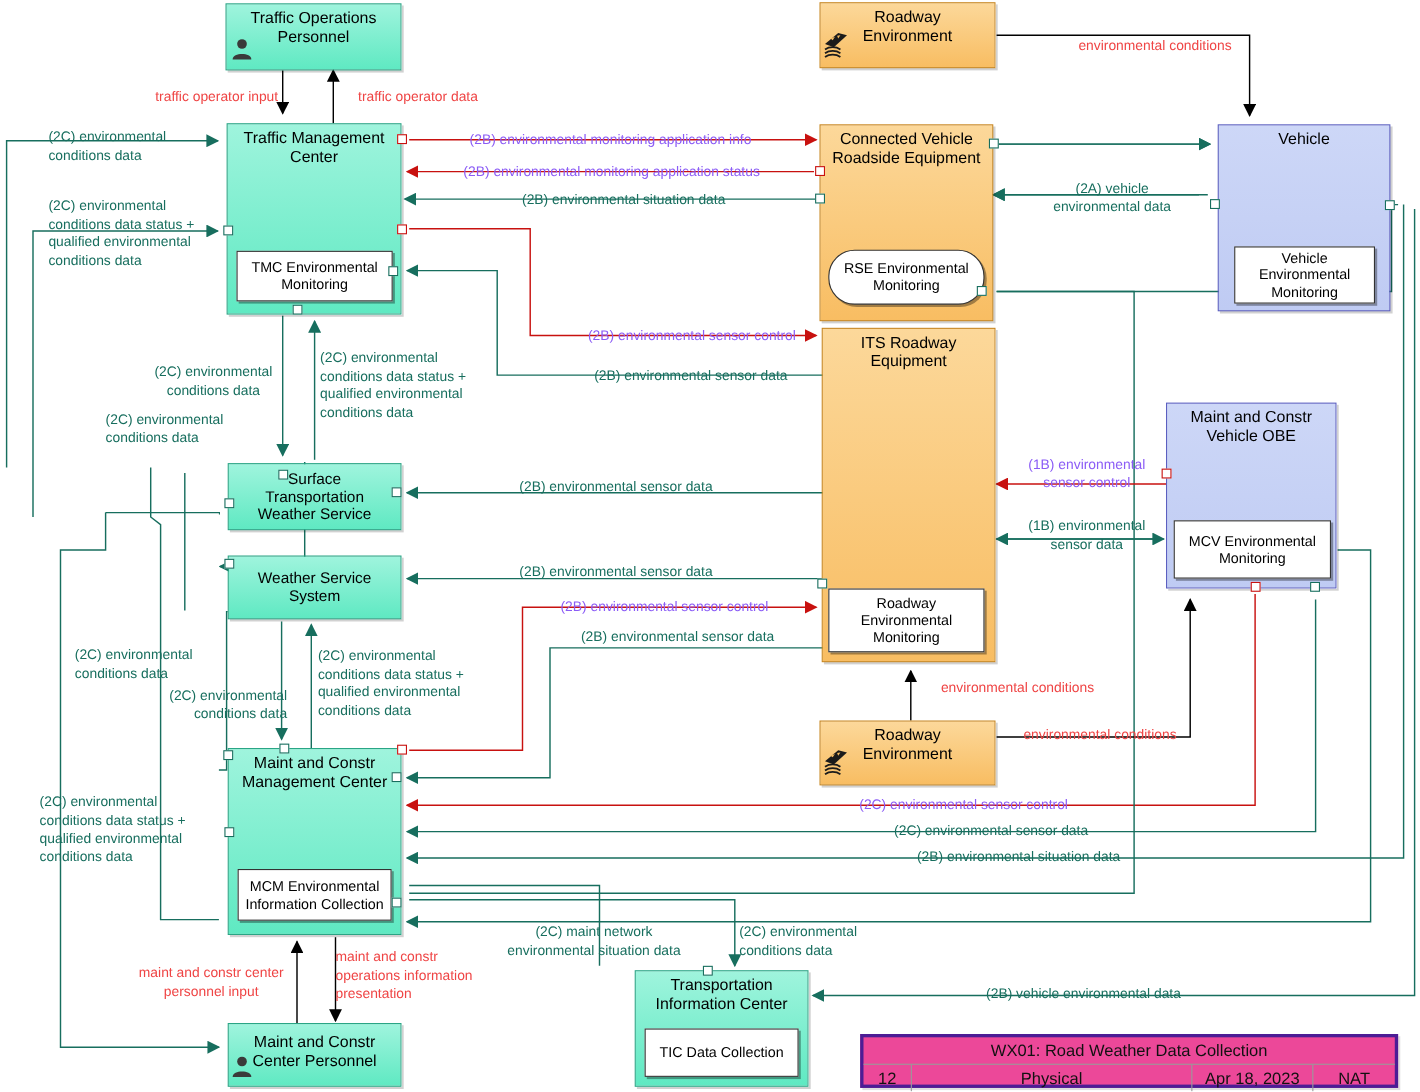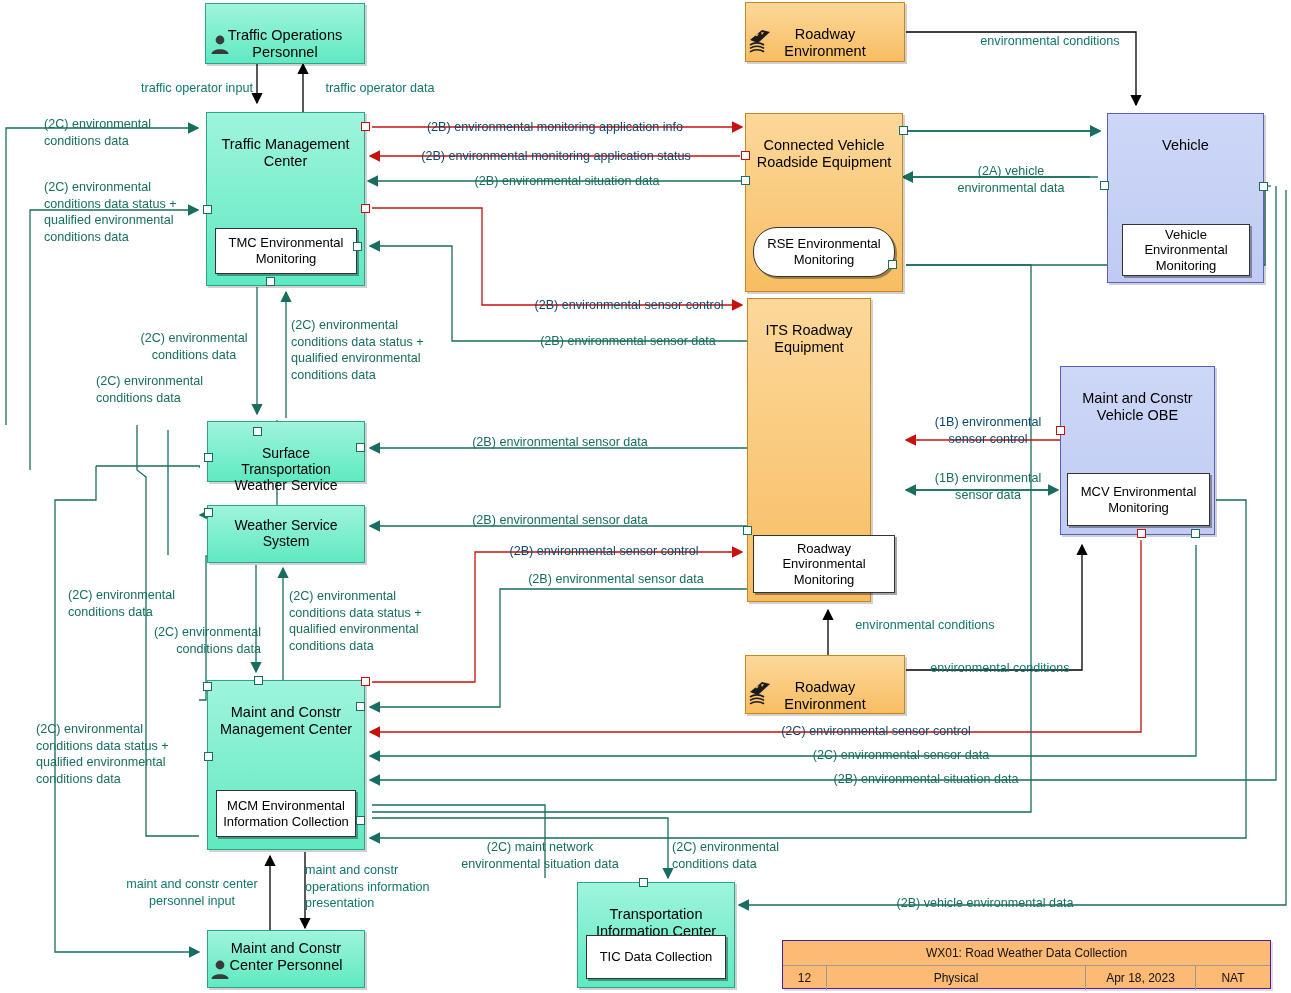--- a/index.html
+++ b/index.html
@@ -3,21 +3,21 @@
 <meta charset="utf-8">
 <style>
   html,body{margin:0;padding:0;background:#ffffff;}
   body{font-family:"Liberation Sans","DejaVu Sans",sans-serif;}
   #canvas{position:relative;width:1291px;height:993px;overflow:hidden;background:#fff;}
   svg#wires{position:absolute;left:0;top:0;width:1291px;height:993px;pointer-events:none;}
 
   .node{position:absolute;box-sizing:border-box;border:1px solid #555;
         display:flex;flex-direction:column;align-items:center;
         text-align:center;line-height:1.15;}
-  .node .title{font-size:14.5px;color:#000;padding-top:23px;width:100%;
+  .node .title{font-size:14.5px;color:#000;padding-top:5px;width:100%;
         white-space:pre-line;}
   .node.small .title{font-size:14px;}
 
   
   .n-green{background:linear-gradient(180deg,#9ff4dd 0%,#5fe9c2 100%);
            border-color:#2aa585;
            box-shadow:2px 2px 0 rgba(0,0,0,.18);}
   
   .n-orange{background:linear-gradient(180deg,#fcd89a 0%,#f8bd62 100%);
             border-color:#c8861f;
@@ -31,34 +31,34 @@
           border:1.5px solid #333;display:flex;align-items:center;
           justify-content:center;text-align:center;font-size:13px;color:#000;
           line-height:1.2;padding:2px 4px;white-space:pre-line;
           box-shadow:2px 2px 0 rgba(0,0,0,.35);}
 
   .person-icon{position:absolute;width:22px;height:22px;}
   .road-icon{position:absolute;width:30px;height:26px;}
 
   .lbl{position:absolute;font-size:12.6px;line-height:1.32;white-space:pre-line;}
   .lbl.green{color:#176e5e;}
-  .lbl.red{color:#0c4a6e;}
-  .lbl.black{color:#0f766e;}
+  .lbl.red{color:#8b5cf6;}
+  .lbl.black{color:#ef4444;}
   .lbl.c{text-align:center;}
   .lbl.r{text-align:right;}
   .lbl.l{text-align:left;}
 
   .port{position:absolute;width:9px;height:9px;background:#fff;box-sizing:border-box;}
   .port.g{border:1.4px solid #176e5e;}
   .port.r{border:1.4px solid #c8110f;}
 
   
   #legend{position:absolute;left:782px;top:940px;width:489px;height:49px;
-          border:1px solid #4c1d95;box-sizing:border-box;background:#fdba74;
-          font-size:12px;color:#111;box-shadow:2px 2px 0 rgba(0,0,0,.12);}
+          border:3px solid #4c1d95;box-sizing:border-box;background:#ec4899;
+          font-size:15px;color:#111;box-shadow:2px 2px 0 rgba(0,0,0,.12);}
   #legend .row1{height:24px;display:flex;align-items:center;justify-content:center;
           border-bottom:1px solid #9a9a9a;}
   #legend .row2{height:24px;display:flex;}
   #legend .row2 .cell{display:flex;align-items:center;justify-content:center;
           border-right:1px solid #9a9a9a;box-sizing:border-box;}
   #legend .row2 .cell:last-child{border-right:none;}
   #legend .c-num{width:44px;}
   #legend .c-view{flex:1;}
   #legend .c-date{width:110px;}
   #legend .c-nat{width:74px;}
@@ -218,21 +218,21 @@
     <path d="M2,23.8 C6,21 12,21 16,23.8" stroke="#1b1b1b" stroke-width="1.6" fill="none"></path>
   </svg>
 
   <div class="node n-orange" style="left:745px;top:113px;width:158px;height:179px;">
     <div class="title">Connected Vehicle
 Roadside Equipment</div>
   </div>
   <div class="subbox" style="left:753px;top:227px;width:142px;height:50px;border-radius:24px;">RSE Environmental
 Monitoring</div>
 
-  <div class="node n-orange" style="left:747px;top:298px;width:124px;height:304px;">
+  <div class="node n-orange" style="left:747px;top:298px;width:158px;height:304px;">
     <div class="title">ITS Roadway
 Equipment</div>
   </div>
   <div class="subbox" style="left:753px;top:535px;width:142px;height:58px;">Roadway
 Environmental
 Monitoring</div>
 
   <div class="node n-orange" style="left:745px;top:655px;width:160px;height:59px;">
     <div class="title">Roadway
 Environment</div>

